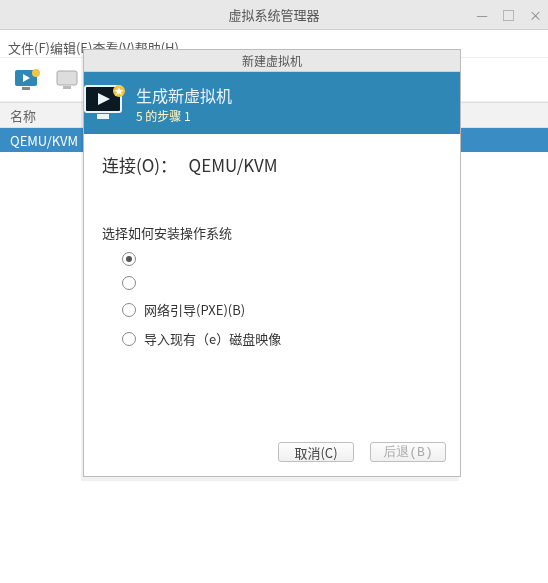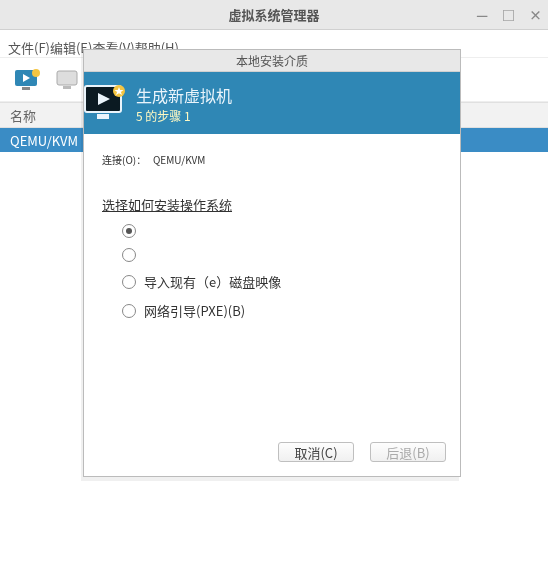--- a/index.html
+++ b/index.html
@@ -19,21 +19,20 @@
     background: #fff;
   }
   .titlebar {
     height: 30px;
     background: #e8e8e8;
     display: flex;
     align-items: center;
     justify-content: center;
     position: relative;
     border-bottom: 1px solid #d0d0d0;
-    font-weight: bold;
   }
   .titlebar-title {
     color: #555;
     font-size: 13px;
   }
   .titlebar-controls {
     position: absolute;
     right: 6px;
     display: flex;
     gap: 14px;
@@ -123,27 +122,26 @@
   .dialog-header-text .step {
     font-size: 12px;
     color: #fef9c3;
   }
   .dialog-body {
     padding: 12px 18px 0 18px;
     flex: 1;
     color: #333;
   }
   .conn-row {
-    margin: 6px 0 28px 0;
-    font-size: 10px;
+    margin: 6px 0 46px 0;
+    font-size: 17px;
   }
   .section-label {
     margin-bottom: 10px;
     font-size: 13px;
-    text-decoration: underline;
   }
   .radio-group {
     padding-left: 20px;
   }
   .radio-item {
     display: flex;
     align-items: center;
     gap: 8px;
     margin: 10px 0;
     font-size: 13px;
@@ -175,21 +173,21 @@
     background: linear-gradient(#fdfdfd,#f0f0f0);
     border: 1px solid #bfbfbf;
     border-radius: 3px;
     display: inline-flex;
     align-items: center;
     justify-content: center;
     font-size: 13px;
     color: #444;
     padding: 0 10px;
   }
-  .btn.disabled { color: #aaa; }
+  .btn.disabled { color: #aaa; font-family: Liberation Mono, monospace; }
 </style>
 </head>
 <body>
 
 <div class="main-window">
   <div class="titlebar">
     <span class="titlebar-title">虚拟系统管理器</span>
     <div class="titlebar-controls">
       <span>—</span>
       <span>□</span>
@@ -221,21 +219,21 @@
   <div class="list-header">
     <span>名称</span>
   </div>
   <div class="list-row">
     <span>QEMU/KVM</span>
   </div>
 </div>
 
 <div class="dialog">
   <div class="dialog-titlebar">
-    <span>本地安装介质</span>
+    <span>新建虚拟机</span>
   </div>
   <div class="dialog-header">
     <span class="dialog-header-icon">
       <svg width="42" height="36" viewBox="0 0 42 36">
         <rect x="1" y="1" width="36" height="26" rx="2" fill="#0b1a22" stroke="#eaf4fb" stroke-width="2"></rect>
         <polygon points="14,8 14,20 26,14" fill="#eaf4fb"></polygon>
         <rect x="13" y="29" width="12" height="5" fill="#eaf4fb"></rect>
         <circle cx="35" cy="6" r="6" fill="#f4c542"></circle>
         <polygon points="35,2 36.2,5 39.5,5 36.9,7 38,10 35,8.2 32,10 33.1,7 30.5,5 33.8,5" fill="#fff"></polygon>
       </svg>
@@ -254,25 +252,25 @@
     <div class="section-label">选择如何安装操作系统</div>
     <div class="radio-group">
       <div class="radio-item">
         <span class="radio checked"></span>
       </div>
       <div class="radio-item">
         <span class="radio"></span>
       </div>
       <div class="radio-item">
         <span class="radio"></span>
+        <span>网络引导(PXE)(B)</span>
+      </div>
+      <div class="radio-item">
+        <span class="radio"></span>
         <span>导入现有（e）磁盘映像</span>
-      </div>
-      <div class="radio-item">
-        <span class="radio"></span>
-        <span>网络引导(PXE)(B)</span>
       </div>
     </div>
   </div>
   <div class="dialog-footer">
     <div class="btn">
       <span>取消(C)</span>
     </div>
     <div class="btn disabled">
       <span>后退(B)</span>
     </div>

